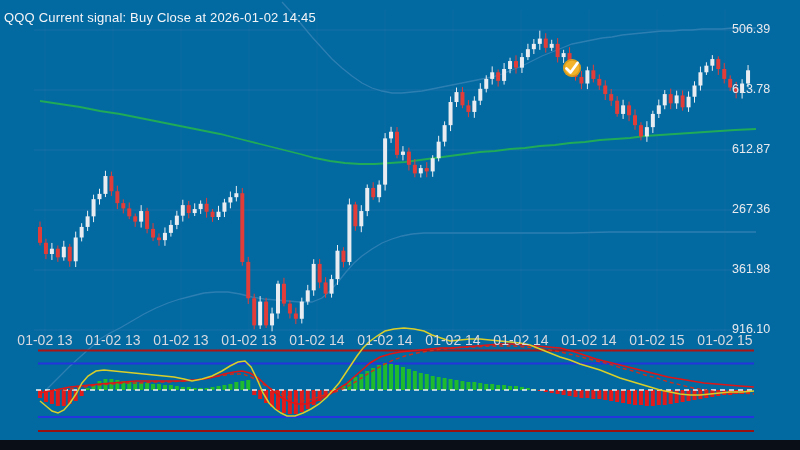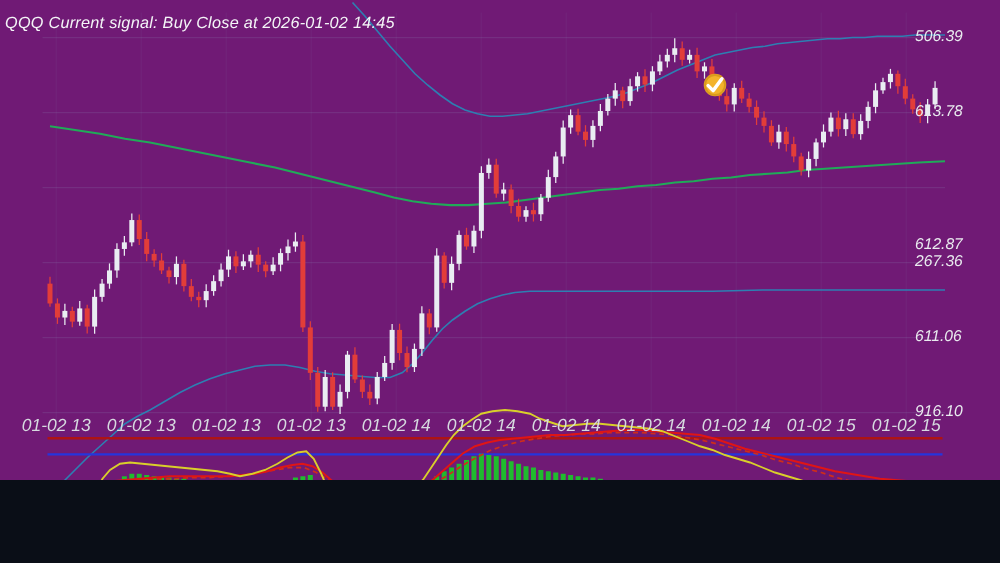--- a/index.html
+++ b/index.html
@@ -1,17 +1,17 @@
 <!DOCTYPE html>
 <html><head>
 <meta charset="utf-8">
 <style>
   html,body{margin:0;padding:0;background:#0a0e17;}
-  #app{position:relative;width:800px;height:384px;background:#701a75;overflow:hidden;
-       font-family:"Liberation Sans",sans-serif;font-style:italic;}
+  #app{position:relative;width:800px;height:440px;background:#0369a1;overflow:hidden;
+       font-family:"Liberation Sans",sans-serif;}
   #chart-svg{position:absolute;left:0;top:0;}
   #title{position:absolute;left:4px;top:10px;font-size:13px;color:#f4f5f7;
          letter-spacing:.2px;white-space:nowrap;z-index:5;}
   .ylab{position:absolute;font-size:12.5px;color:#e8eaee;z-index:4;white-space:nowrap;}
   .xlab{position:absolute;font-size:14px;color:#d6d9df;z-index:4;white-space:nowrap;
         transform:translateX(-50%);}
 </style>
 </head>
 <body>
 
@@ -432,23 +432,23 @@
       </g>
       <g>
         <circle cx="572" cy="68" r="9" fill="#f3b32b"></circle>
         <circle cx="572" cy="68" r="8" fill="none" stroke="rgba(170,110,0,0.35)" stroke-width="1.5"></circle>
         <path stroke="#ffffff" stroke-width="2.8" stroke-linecap="round" stroke-linejoin="round" d="M566.5 68.5 L570.5 72.5 L577.5 63" fill="none"></path>
       </g>
     </svg>
   <div id="labels-layer">
       <div class="ylab" style="left: 732px; top: 22px;">506.39</div>
       <div class="ylab" style="left: 732px; top: 82px;">613.78</div>
-      <div class="ylab" style="left: 732px; top: 142px; margin-top: 46px;">612.87</div>
+      <div class="ylab" style="left: 732px; top: 142px;">612.87</div>
       <div class="ylab" style="left: 732px; top: 202px;">267.36</div>
-      <div class="ylab" style="left: 732px; top: 262px;">611.06</div>
+      <div class="ylab" style="left: 732px; top: 262px;">361.98</div>
       <div class="ylab" style="left: 732px; top: 322px;">916.10</div>
       <div class="xlab" style="left: 45px; top: 332px;">01-02 13</div>
       <div class="xlab" style="left: 113px; top: 332px;">01-02 13</div>
       <div class="xlab" style="left: 181px; top: 332px;">01-02 13</div>
       <div class="xlab" style="left: 249px; top: 332px;">01-02 13</div>
       <div class="xlab" style="left: 317px; top: 332px;">01-02 14</div>
       <div class="xlab" style="left: 385px; top: 332px;">01-02 14</div>
       <div class="xlab" style="left: 453px; top: 332px;">01-02 14</div>
       <div class="xlab" style="left: 521px; top: 332px;">01-02 14</div>
       <div class="xlab" style="left: 589px; top: 332px;">01-02 14</div>

